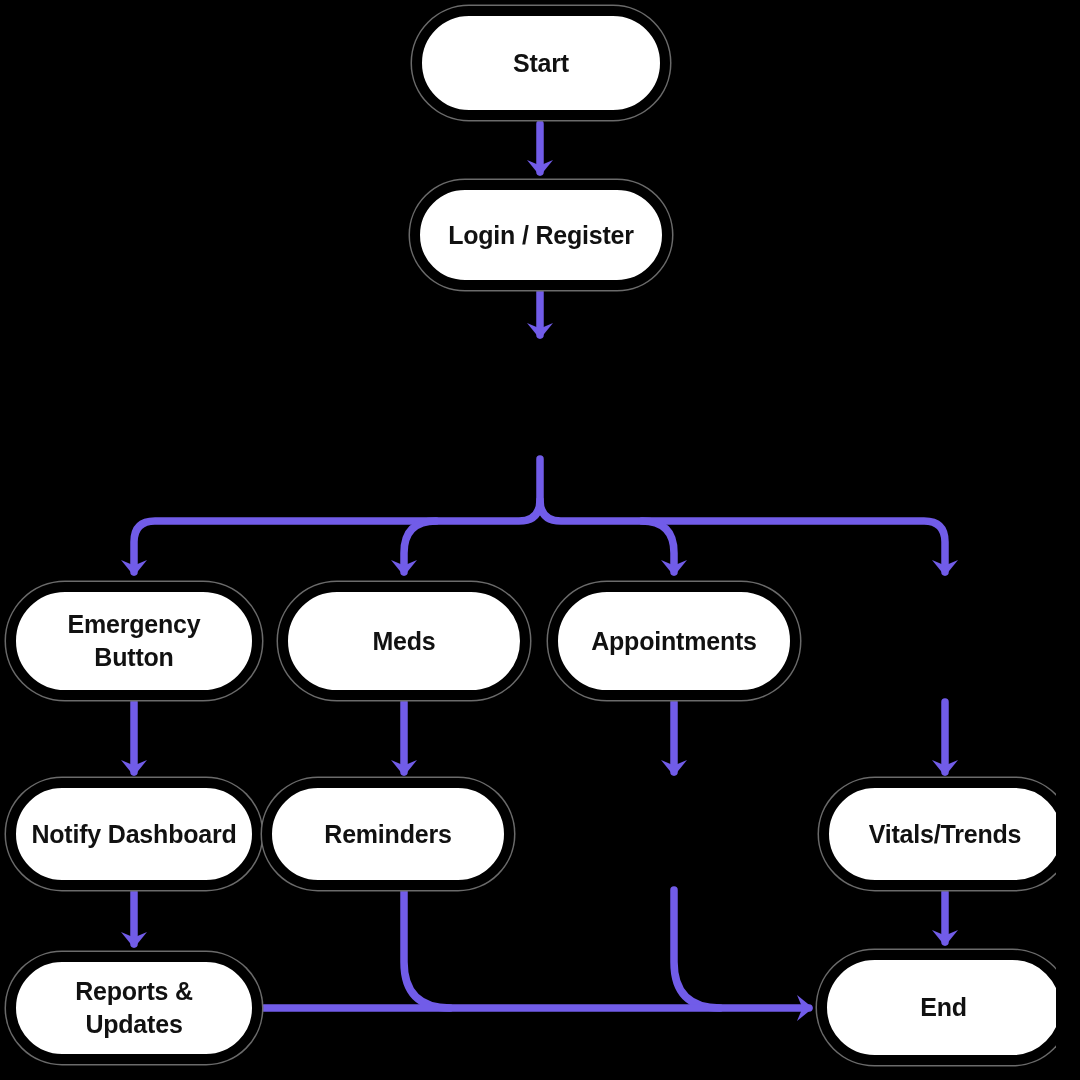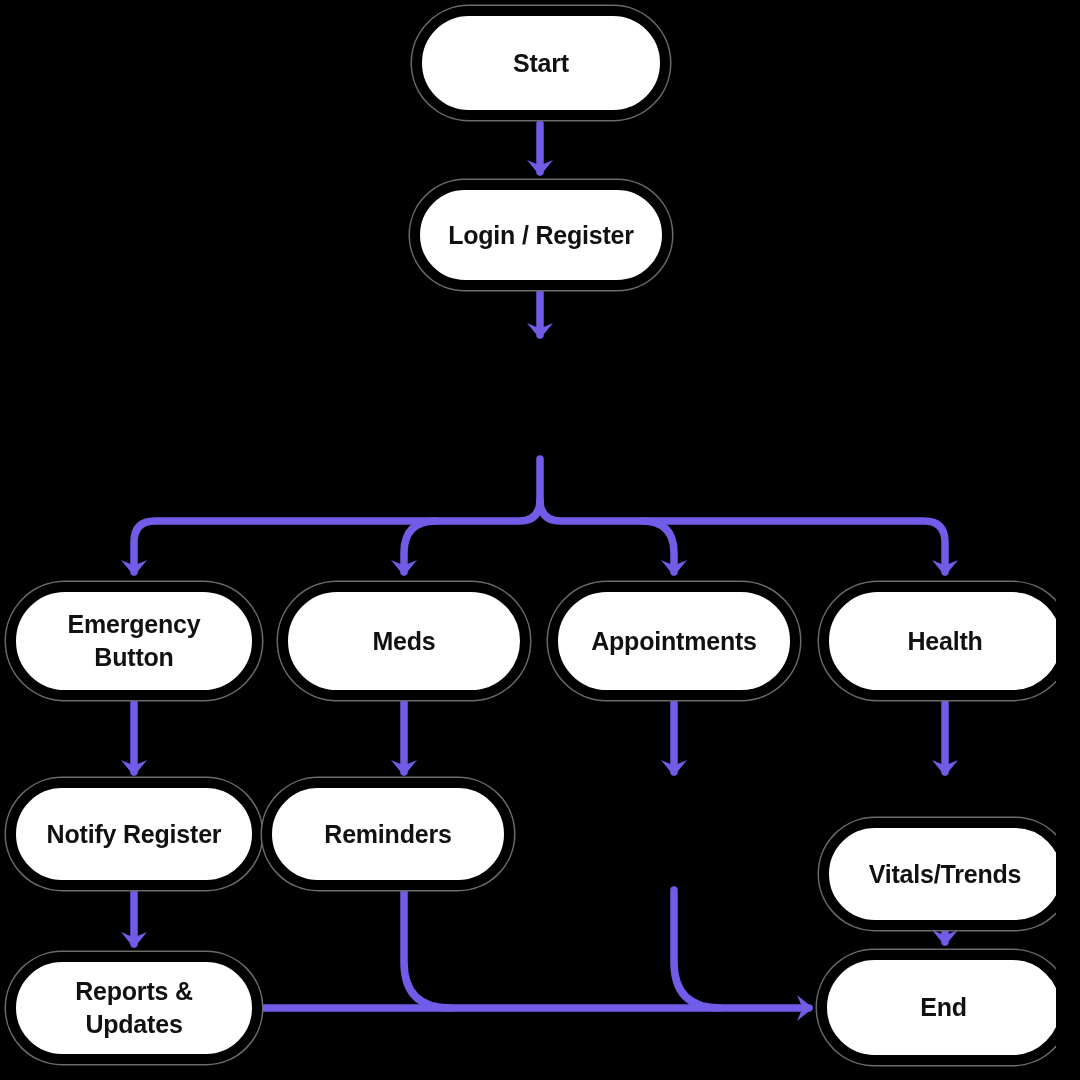--- a/index.html
+++ b/index.html
@@ -43,21 +43,21 @@
   #n-start        {left:412px;top:6px;  width:258px;height:114px;}
   #n-login        {left:410px;top:180px;width:262px;height:110px;}
   #n-dashboard    {left:410px;top:343px;width:260px;height:114px;}
   #n-emergency    {left:6px;  top:582px;width:256px;height:118px;}
   #n-meds         {left:278px;top:582px;width:252px;height:118px;}
   #n-appointments {left:548px;top:582px;width:252px;height:118px;}
   #n-health       {left:819px;top:582px;width:252px;height:118px;}
   #n-notify       {left:6px;  top:778px;width:256px;height:112px;}
   #n-reminders    {left:262px;top:778px;width:252px;height:112px;}
   #n-calendar     {left:548px;top:778px;width:252px;height:112px;}
-  #n-vitals       {left:819px;top:778px;width:252px;height:112px;margin-top:40px;}
+  #n-vitals       {left:819px;top:778px;width:252px;height:112px;}
   #n-reports      {left:6px;  top:952px;width:256px;height:112px;}
   #n-end          {left:817px;top:950px;width:253px;height:115px;}
 </style>
 </head>
 <body>
 
 <div class="canvas">
 
   <svg class="edges" viewBox="0 0 1080 1080" xmlns="http://www.w3.org/2000/svg">
     <defs>
@@ -90,25 +90,22 @@
   </div>
   <div class="node pad-lg" id="n-emergency">
     <span class="lbl">Emergency Button</span>
   </div>
   <div class="node one-line" id="n-meds">
     <span class="lbl">Meds</span>
   </div>
   <div class="node one-line" id="n-appointments">
     <span class="lbl">Appointments</span>
   </div>
-  <div class="node one-line" id="n-health">
-    <span class="lbl">Health</span>
-  </div>
   <div class="node one-line" id="n-notify">
-    <span class="lbl">Notify Register</span>
+    <span class="lbl">Notify Dashboard</span>
   </div>
   <div class="node one-line" id="n-reminders">
     <span class="lbl">Reminders</span>
   </div>
   <div class="node one-line" id="n-vitals">
     <span class="lbl">Vitals/Trends</span>
   </div>
   <div class="node one-line" id="n-end">
     <span class="lbl">End</span>
   </div>

